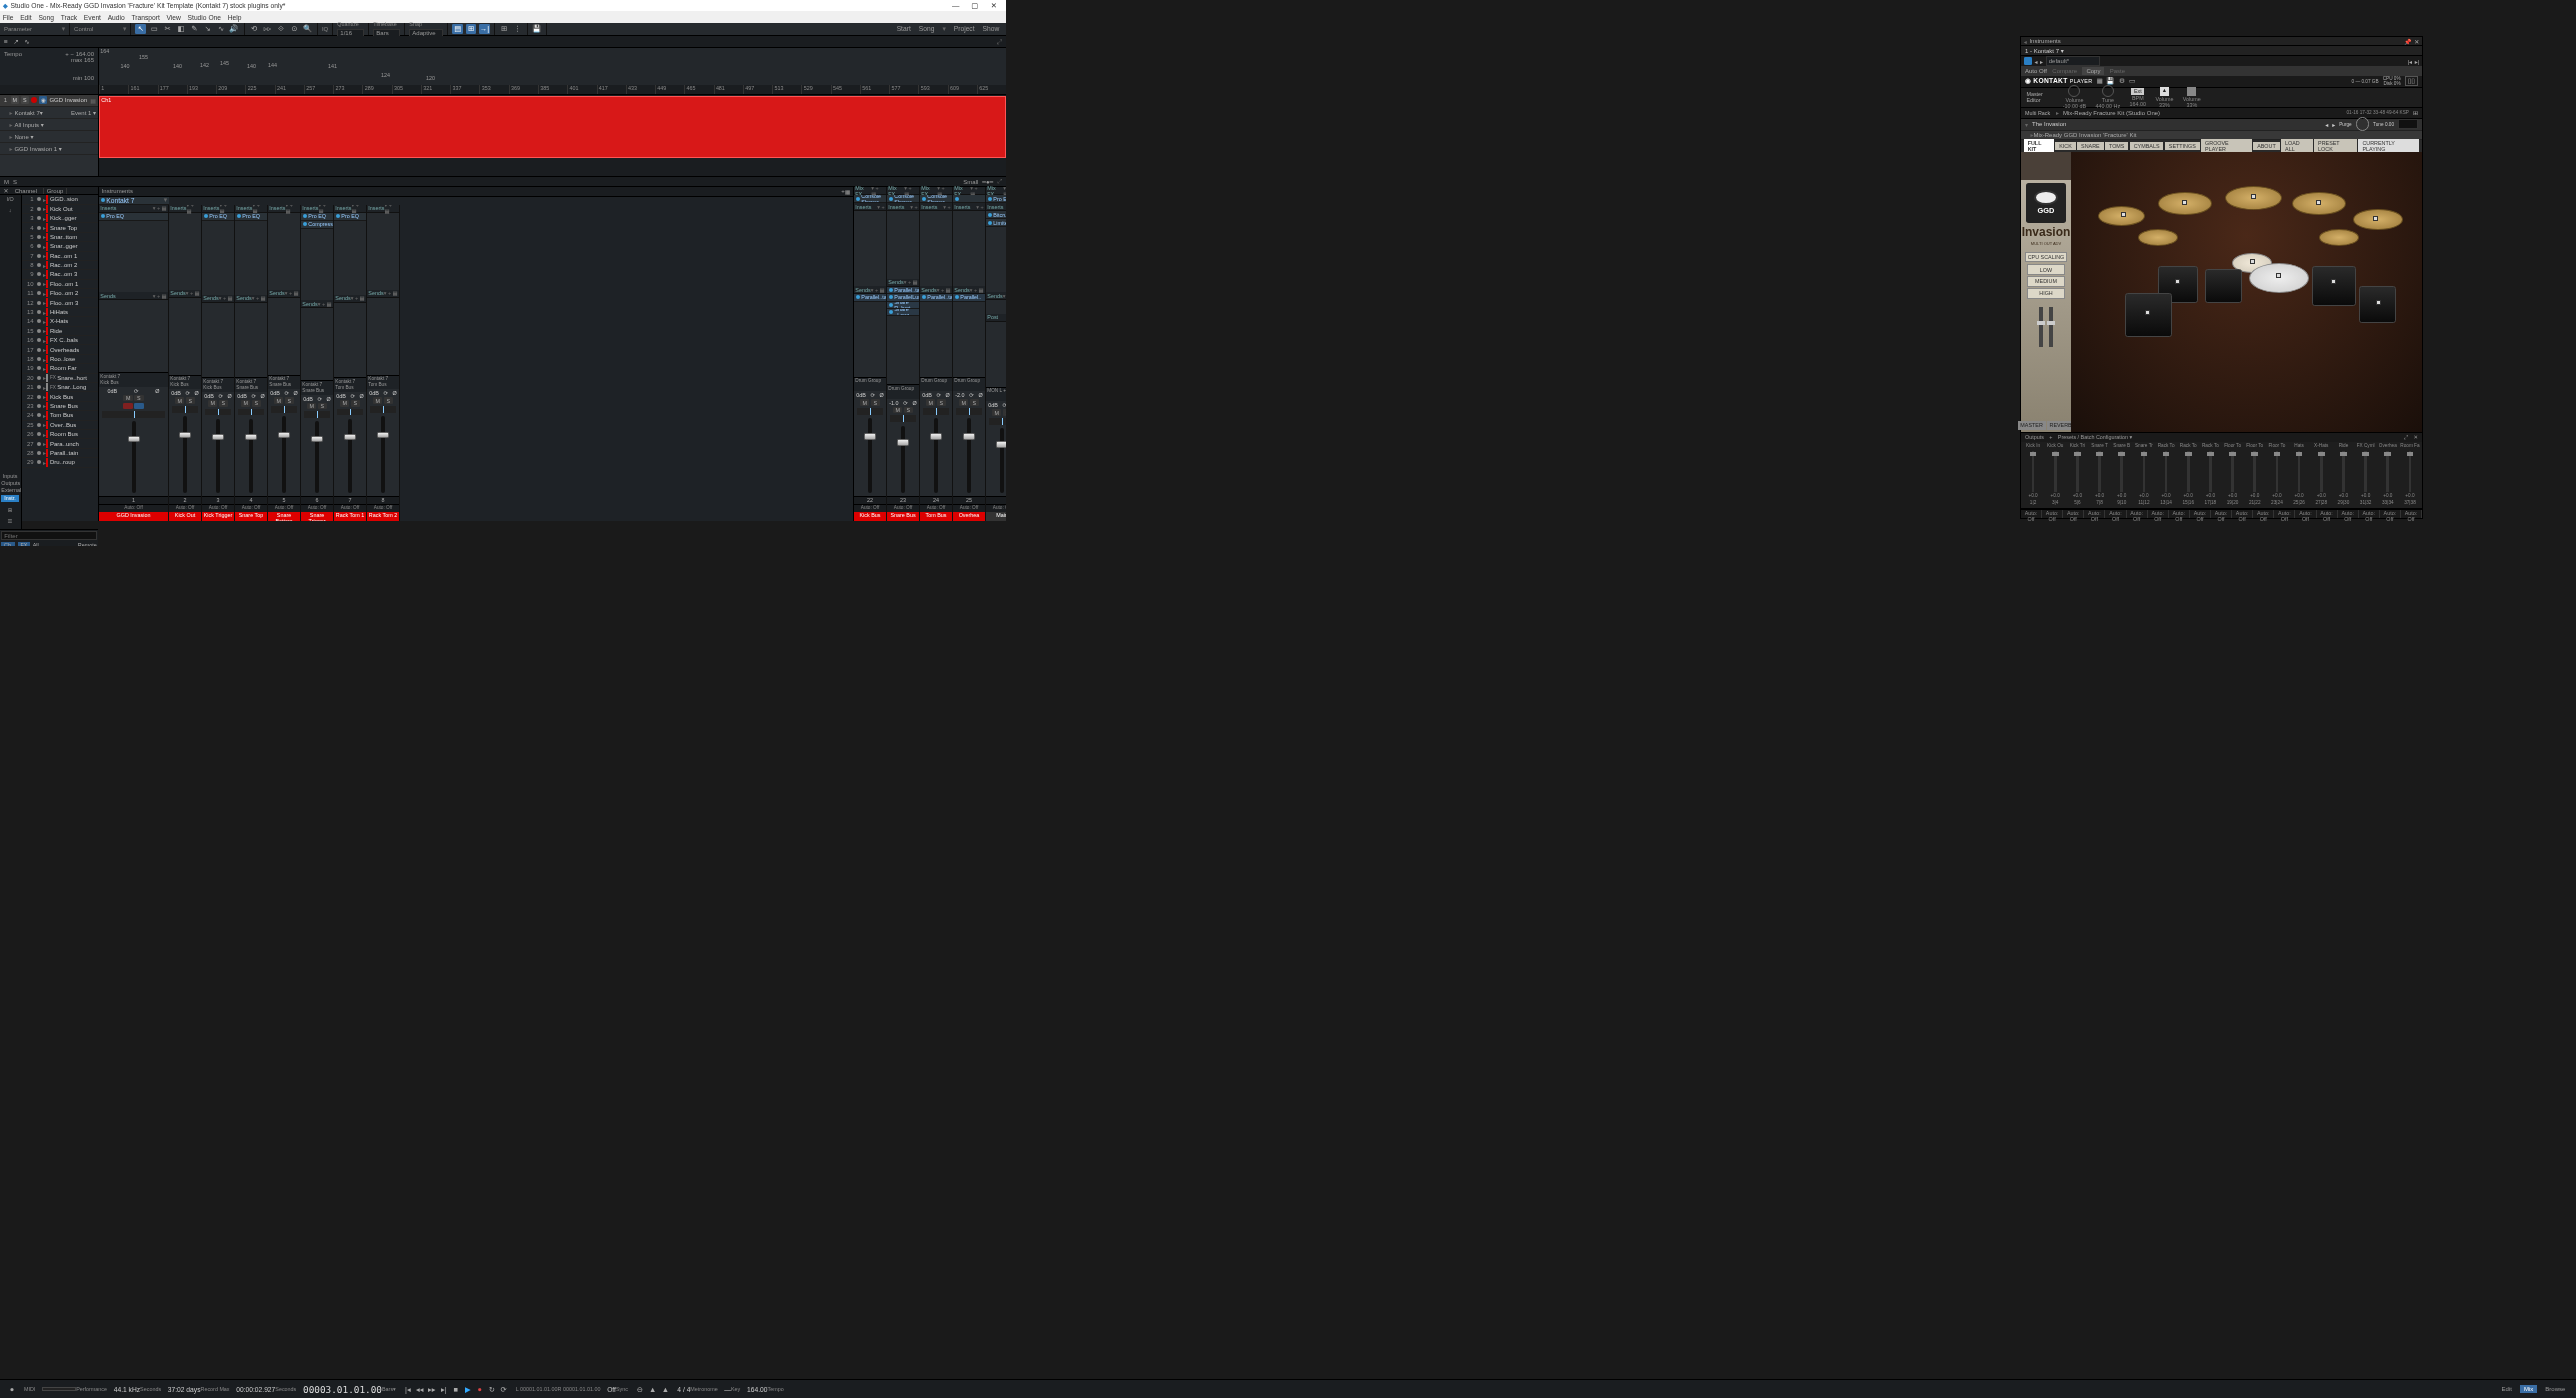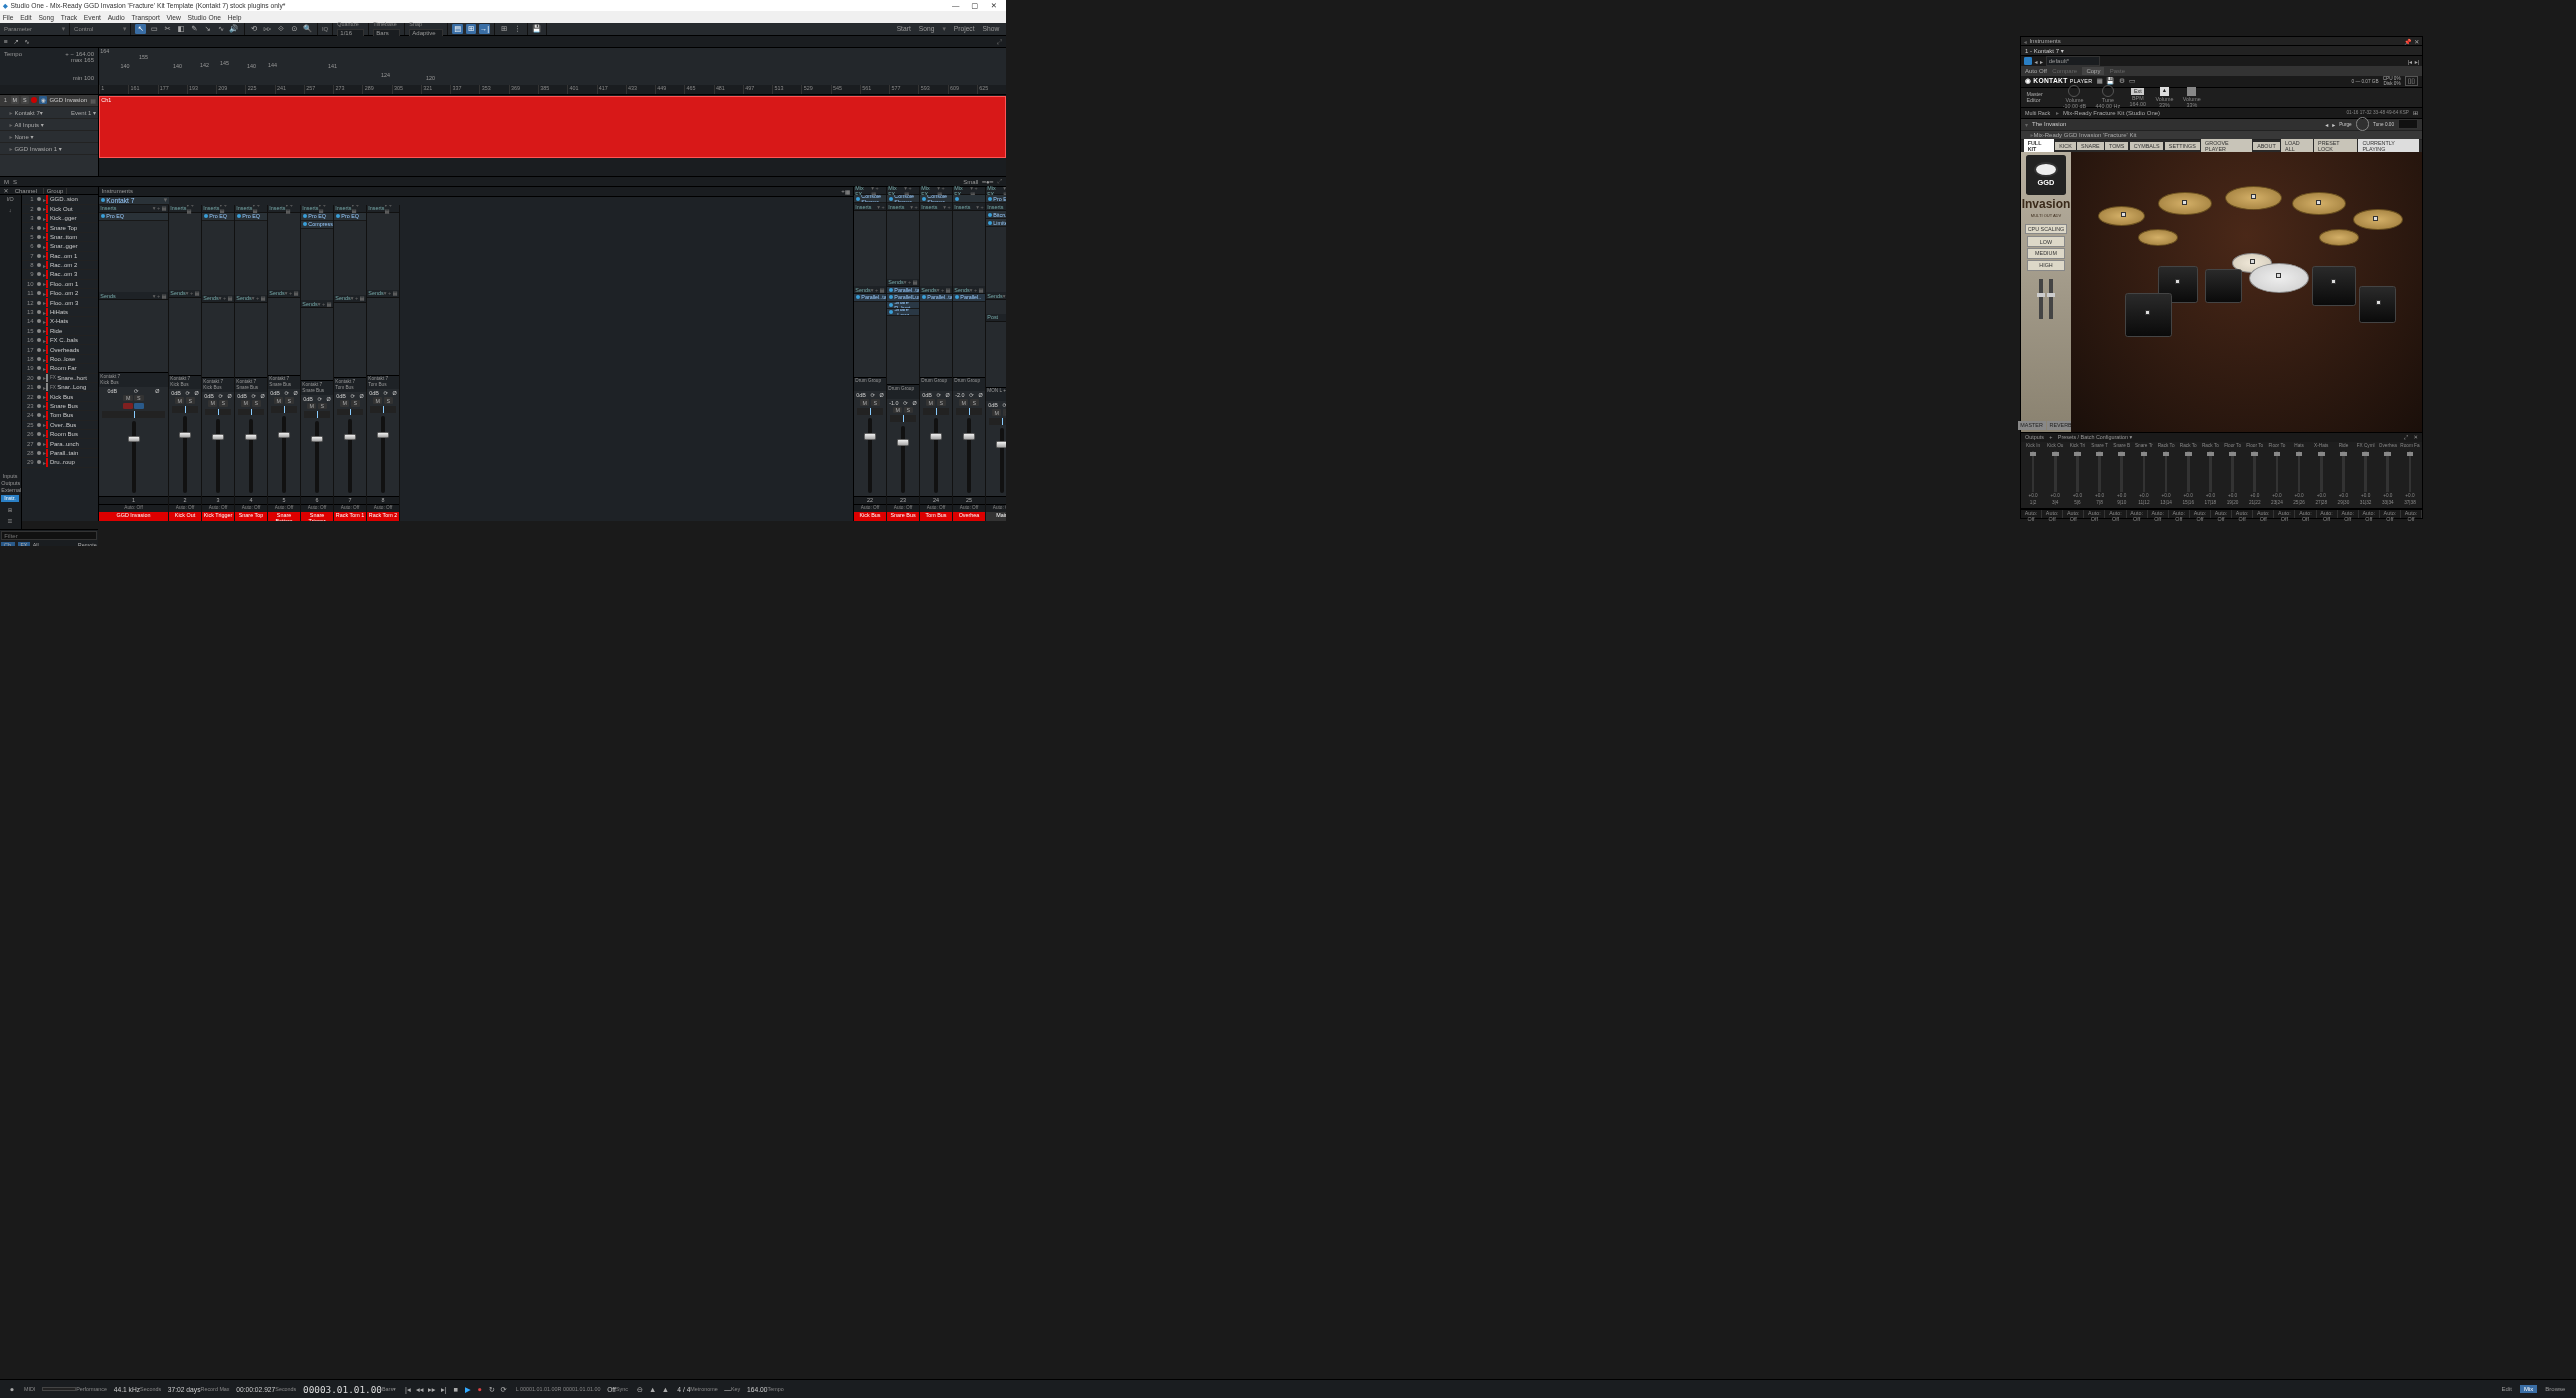--- a/index.html
+++ b/index.html
@@ -52,21 +52,21 @@
 .kontakt-master { height: 20px; background: #1e1e1e; display: flex; align-items: center; padding: 0 5.4px; gap: 9.4px; border-bottom: 0.7px solid #000; }
 .knob-grp { display: flex; flex-direction: column; align-items: center; font-size: 5.4px; color: #888; }
 .multi-rack { height: 10.7px; background: #1a1a1a; display: flex; align-items: center; padding: 0 4px; gap: 4px; font-size: 6px; color: #aaa; border-bottom: 0.7px solid #000; }
 .inst-hdr { height: 12px; background: #303030; display: flex; align-items: center; padding: 0 4px; gap: 4px; font-size: 6px; color: #ccc; border-bottom: 0.7px solid #222; }
 .inst-sub { height: 9.4px; background: #383838; display: flex; align-items: center; padding: 0 9.4px; font-size: 6px; color: #aaa; border-bottom: 0.7px solid #222; }
 .kontakt-tabs { height: 12px; background: #2a2a2a; display: flex; align-items: center; gap: 1.3px; padding: 1.3px 2.7px; }
 .ktab { background: #c8c4b8; color: #333; font-size: 5.4px; padding: 1.3px 4px; cursor: pointer; }
 .ktab.active { background: #fff; font-weight: bold; }
 .ktab.playing { margin-left: auto; background: #ddd; font-size: 5.4px; }
 .drum-view { flex: 1; background: #4a4038; display: flex; }
-.drum-left { width: 50px; background: linear-gradient(#b8b0a0,#8a8270); display: flex; flex-direction: column; align-items: center; padding: 2.7px; gap: 2px; }
+.drum-left { width: 50px; background: linear-gradient(#b8b0a0,#8a8270); display: flex; flex-direction: column; align-items: center; padding: 2.7px; gap: 2px; margin-top: 28px; }
 .ggd-logo { width: 40px; height: 40px; background: #222; border-radius: 2.7px; display: flex; flex-direction: column; align-items: center; justify-content: center; color: #fff; font-size: 7.4px; font-weight: bold; }
 .ggd-drum { width: 24px; height: 14.8px; background: #eee; border-radius: 50%; border: 2px solid #333; margin-bottom: 1.3px; }
 .inv-logo { color: #3a2a1a; font-size: 12px; font-weight: bold; }
 .cpu-btns { display: flex; flex-direction: column; gap: 1.3px; width: 38px; }
 .cpu-btn { background: #ddd8c8; color: #333; font-size: 5.4px; text-align: center; padding: 1.3px; cursor: pointer; border: 0.7px solid #888; }
 .slider-pair { display: flex; gap: 5.4px; margin-top: 6.7px; }
 .vslider { width: 4px; height: 40px; background: #444; position: relative; }
 .vslider .thumb { width: 8px; height: 4px; background: #ccc; position: absolute; left: -2px; top: 13.4px; }
 .mr-btns { display: flex; gap: 1.3px; margin-top: auto; }
 .mr-btn { background: #888; color: #222; font-size: 5.4px; padding: 1.3px 2.7px; }

